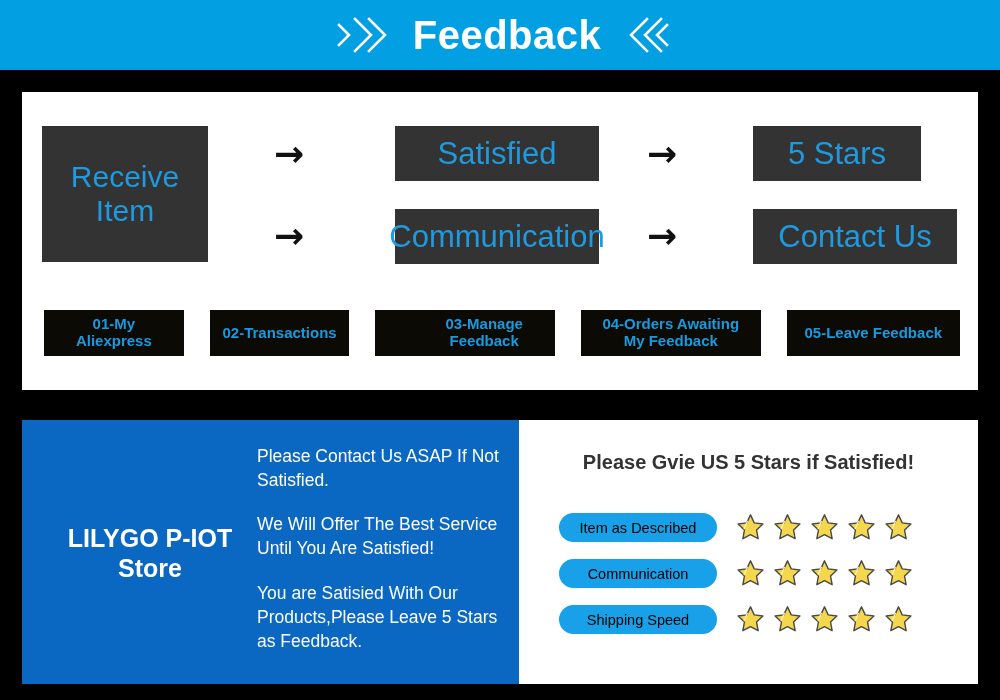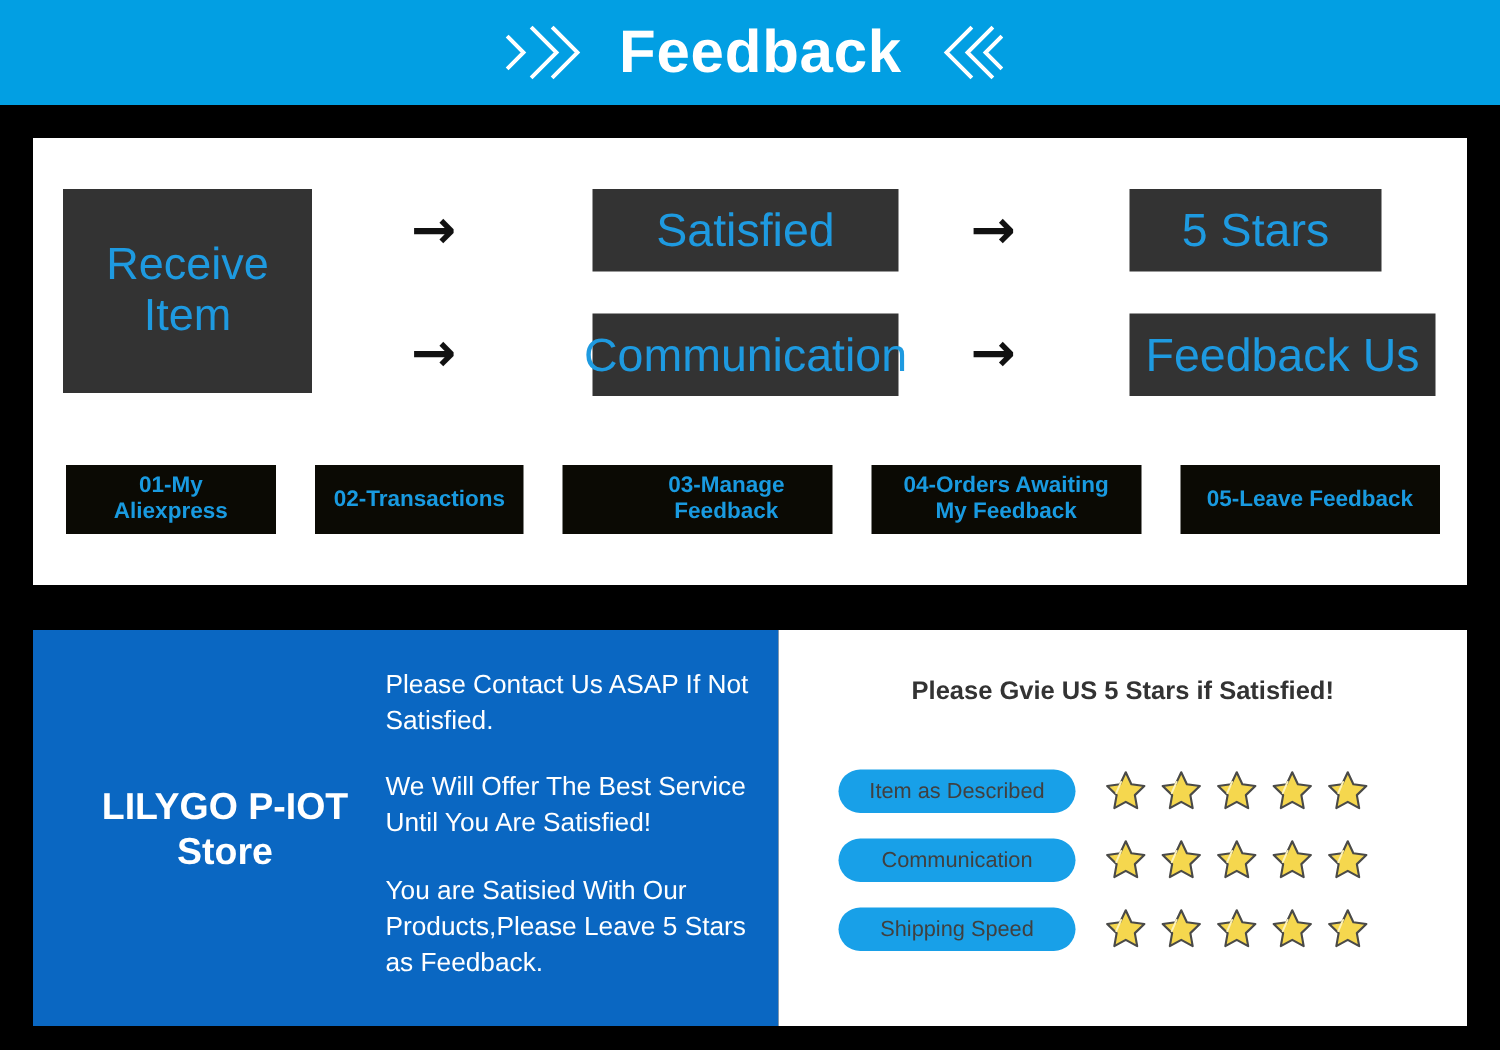--- a/index.html
+++ b/index.html
@@ -126,35 +126,35 @@
   .rating-panel {
     flex: 1; height: 100%;
     background: #ffffff;
     position: relative;
   }
   .rating-title {
     position: absolute;
     left: 0; right: 0; top: 31px;
     text-align: center;
     color: #333333;
-    font-size: 17px;
+    font-size: 20px;
     font-weight: bold;
   }
   .rating-rows {
     position: absolute;
     left: 40px; top: 92px;
     display: flex; flex-direction: column;
     gap: 15px;
   }
   .rating-row { display: flex; align-items: center; }
   .rating-pill {
     width: 158px; height: 29px;
     background: #18a0e8;
     border-radius: 15px;
-    color: #404040;
+    color: #000000;
     font-size: 14.5px;
     display: flex; align-items: center; justify-content: center;
   }
   .rating-stars { display: flex; margin-left: 18px; gap: 6px; }
   .rating-stars svg { display: block; }
 </style>
 </head>
 <body>
 
 <div class="header">
@@ -187,21 +187,21 @@
   <div class="flow-arrow arrow-a">→</div>
   <div class="flow-arrow arrow-b">→</div>
 
   <div class="flow-box box-satisfied">Satisfied</div>
   <div class="flow-box box-unsatisfied">Communication</div>
 
   <div class="flow-arrow arrow-c">→</div>
   <div class="flow-arrow arrow-d">→</div>
 
   <div class="flow-box box-stars">5 Stars</div>
-  <div class="flow-box box-contact">Feedback Us</div>
+  <div class="flow-box box-contact">Contact Us</div>
 
   <div class="steps">
     <div class="step step-1">01-My Aliexpress</div>
     <div class="step step-2">02-Transactions</div>
     <div class="step step-3">03-Manage Feedback</div>
     <div class="step step-4">04-Orders Awaiting
 My Feedback</div>
     <div class="step step-5">05-Leave Feedback</div>
   </div>
 </div>

